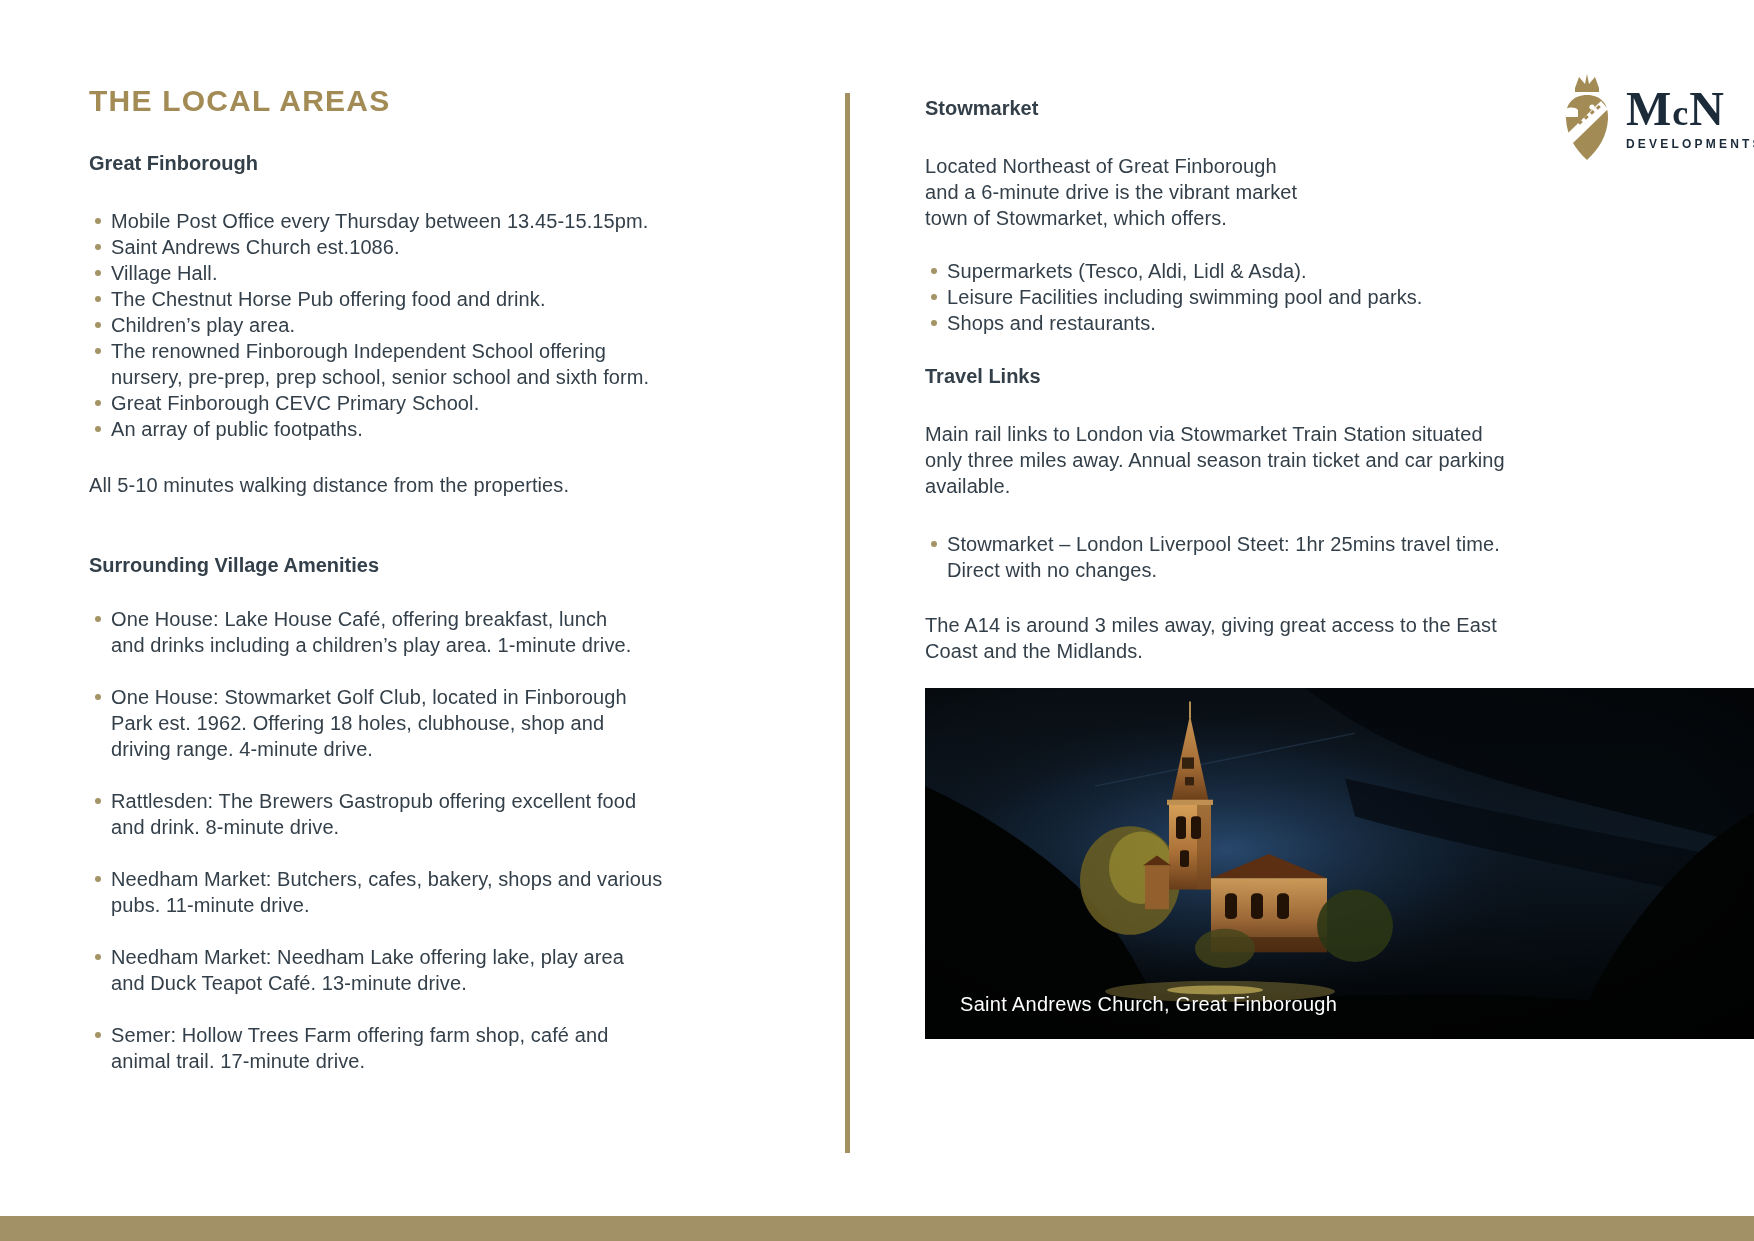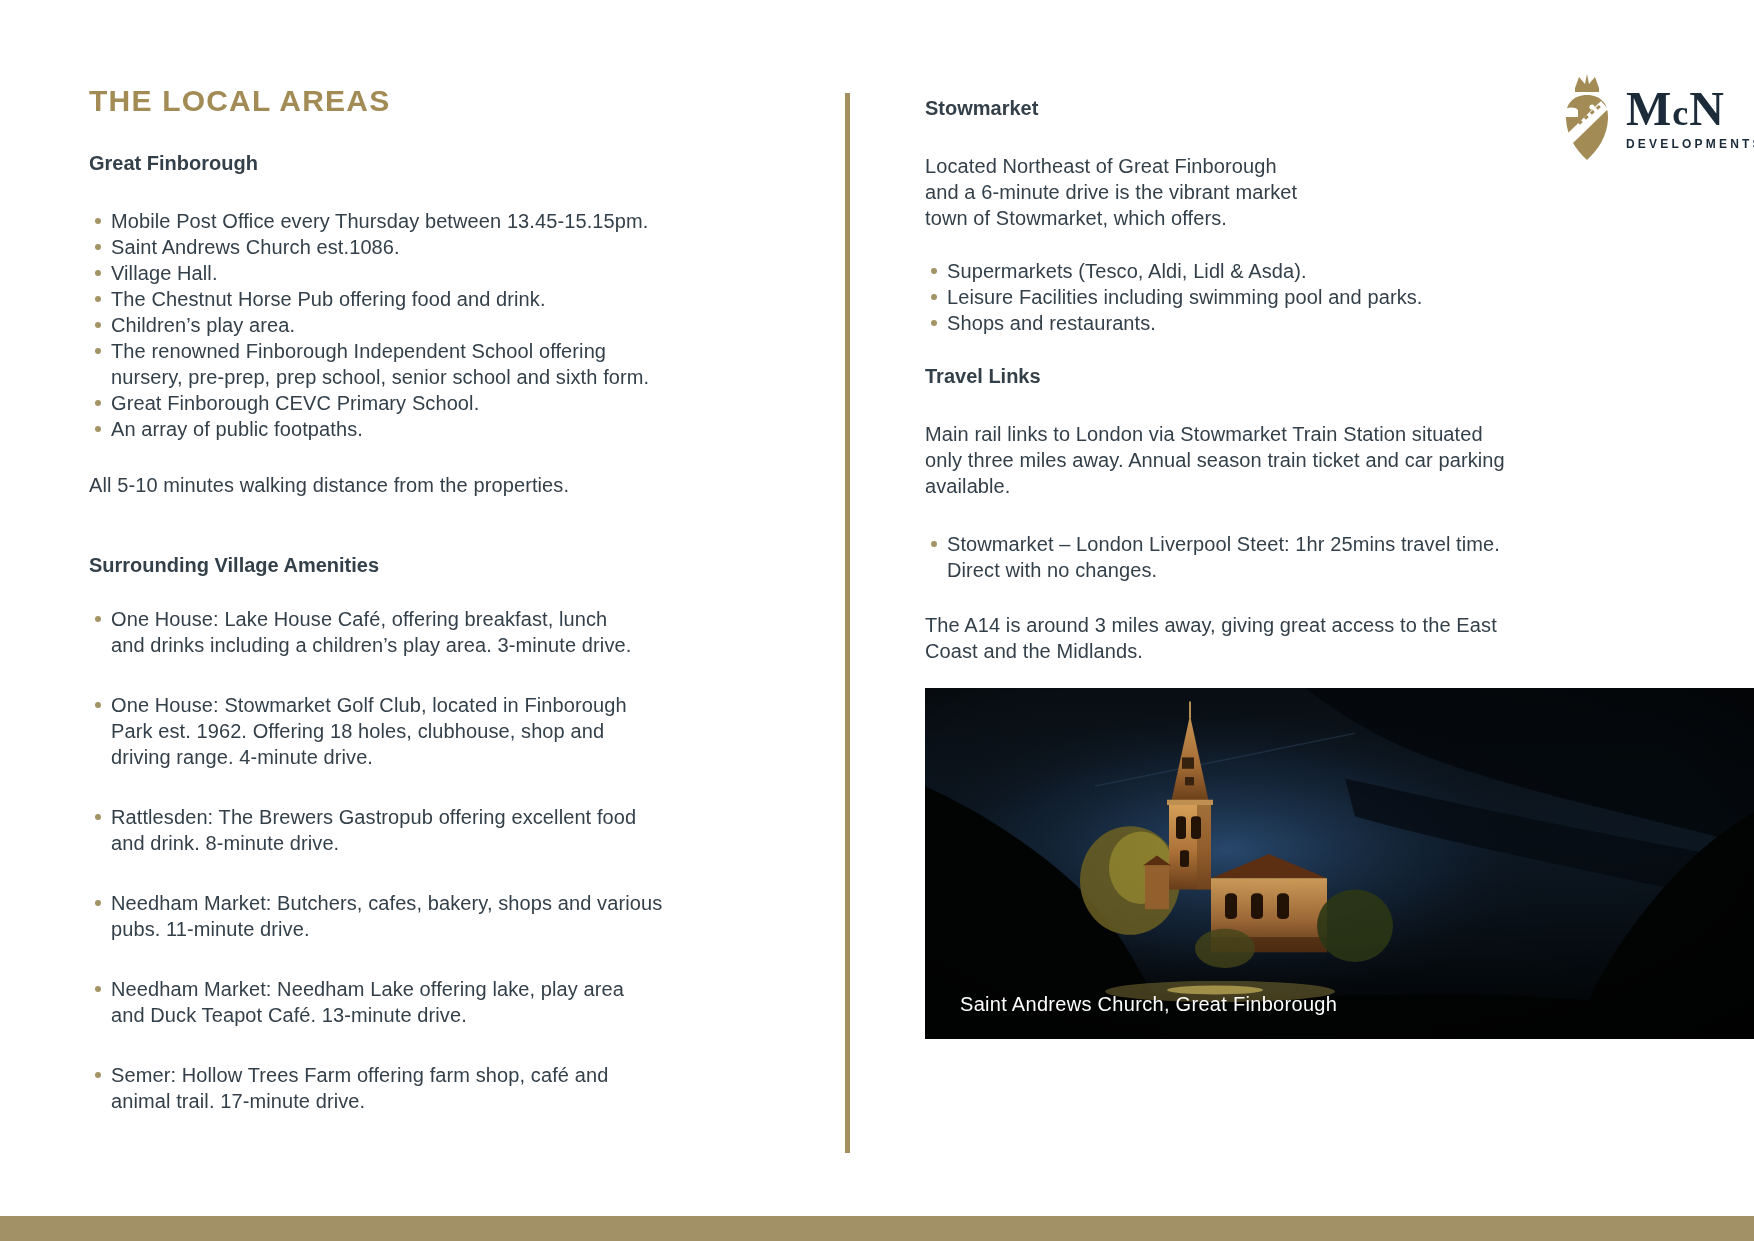--- a/index.html
+++ b/index.html
@@ -20,21 +20,21 @@
   .subhead{font-size:20px;line-height:26px;font-weight:bold;color:#333F49;margin:0;}
   .body-text{font-size:20px;line-height:26px;font-weight:400;color:#333F49;margin:0;letter-spacing:0.1px;}
   
   .brow{display:flex;align-items:flex-start;}
   .dot{
     flex:0 0 auto;width:6px;height:6px;border-radius:50%;
     background:#A39365;margin:10px 10px 0 6px;
   }
   .brow .txt{flex:1 1 auto;}
   .tight .brow{margin:0;}
-  .spaced .brow{margin-top:34px;}
+  .spaced .brow{margin-top:26px;}
   .spaced .brow:first-child{margin-top:28px;}
   
   .mt-28{margin-top:32px;} .mt-27{margin-top:27px;} .mt-30{margin-top:30px;}
   .mt-54{margin-top:54px;} .mt-29{margin-top:29px;}
   
   .v-divider{position:absolute;left:845px;top:93px;width:5px;height:1060px;background:#A39060;}
   .bottom-bar{position:absolute;left:0;top:1216px;width:1754px;height:25px;background:#A29067;}
   
   .logo{position:absolute;left:1556px;top:73px;width:210px;height:90px;display:flex;align-items:flex-start;}
   .crest{flex:0 0 auto;}
@@ -98,21 +98,21 @@
   </div>
 
   <p class="body-text mt-30">All 5-10 minutes walking distance from the properties.</p>
 
   <p class="subhead mt-54">Surrounding Village Amenities</p>
 
   <div class="spaced">
     <div class="brow">
         <span class="dot"></span>
         <span class="txt body-text pre">One House: Lake House Café, offering breakfast, lunch
-and drinks including a children’s play area. 3-minute drive.</span>
+and drinks including a children’s play area. 1-minute drive.</span>
       </div>
     <div class="brow">
         <span class="dot"></span>
         <span class="txt body-text pre">One House: Stowmarket Golf Club, located in Finborough
 Park est. 1962. Offering 18 holes, clubhouse, shop and
 driving range. 4-minute drive.</span>
       </div>
     <div class="brow">
         <span class="dot"></span>
         <span class="txt body-text pre">Rattlesden: The Brewers Gastropub offering excellent food

